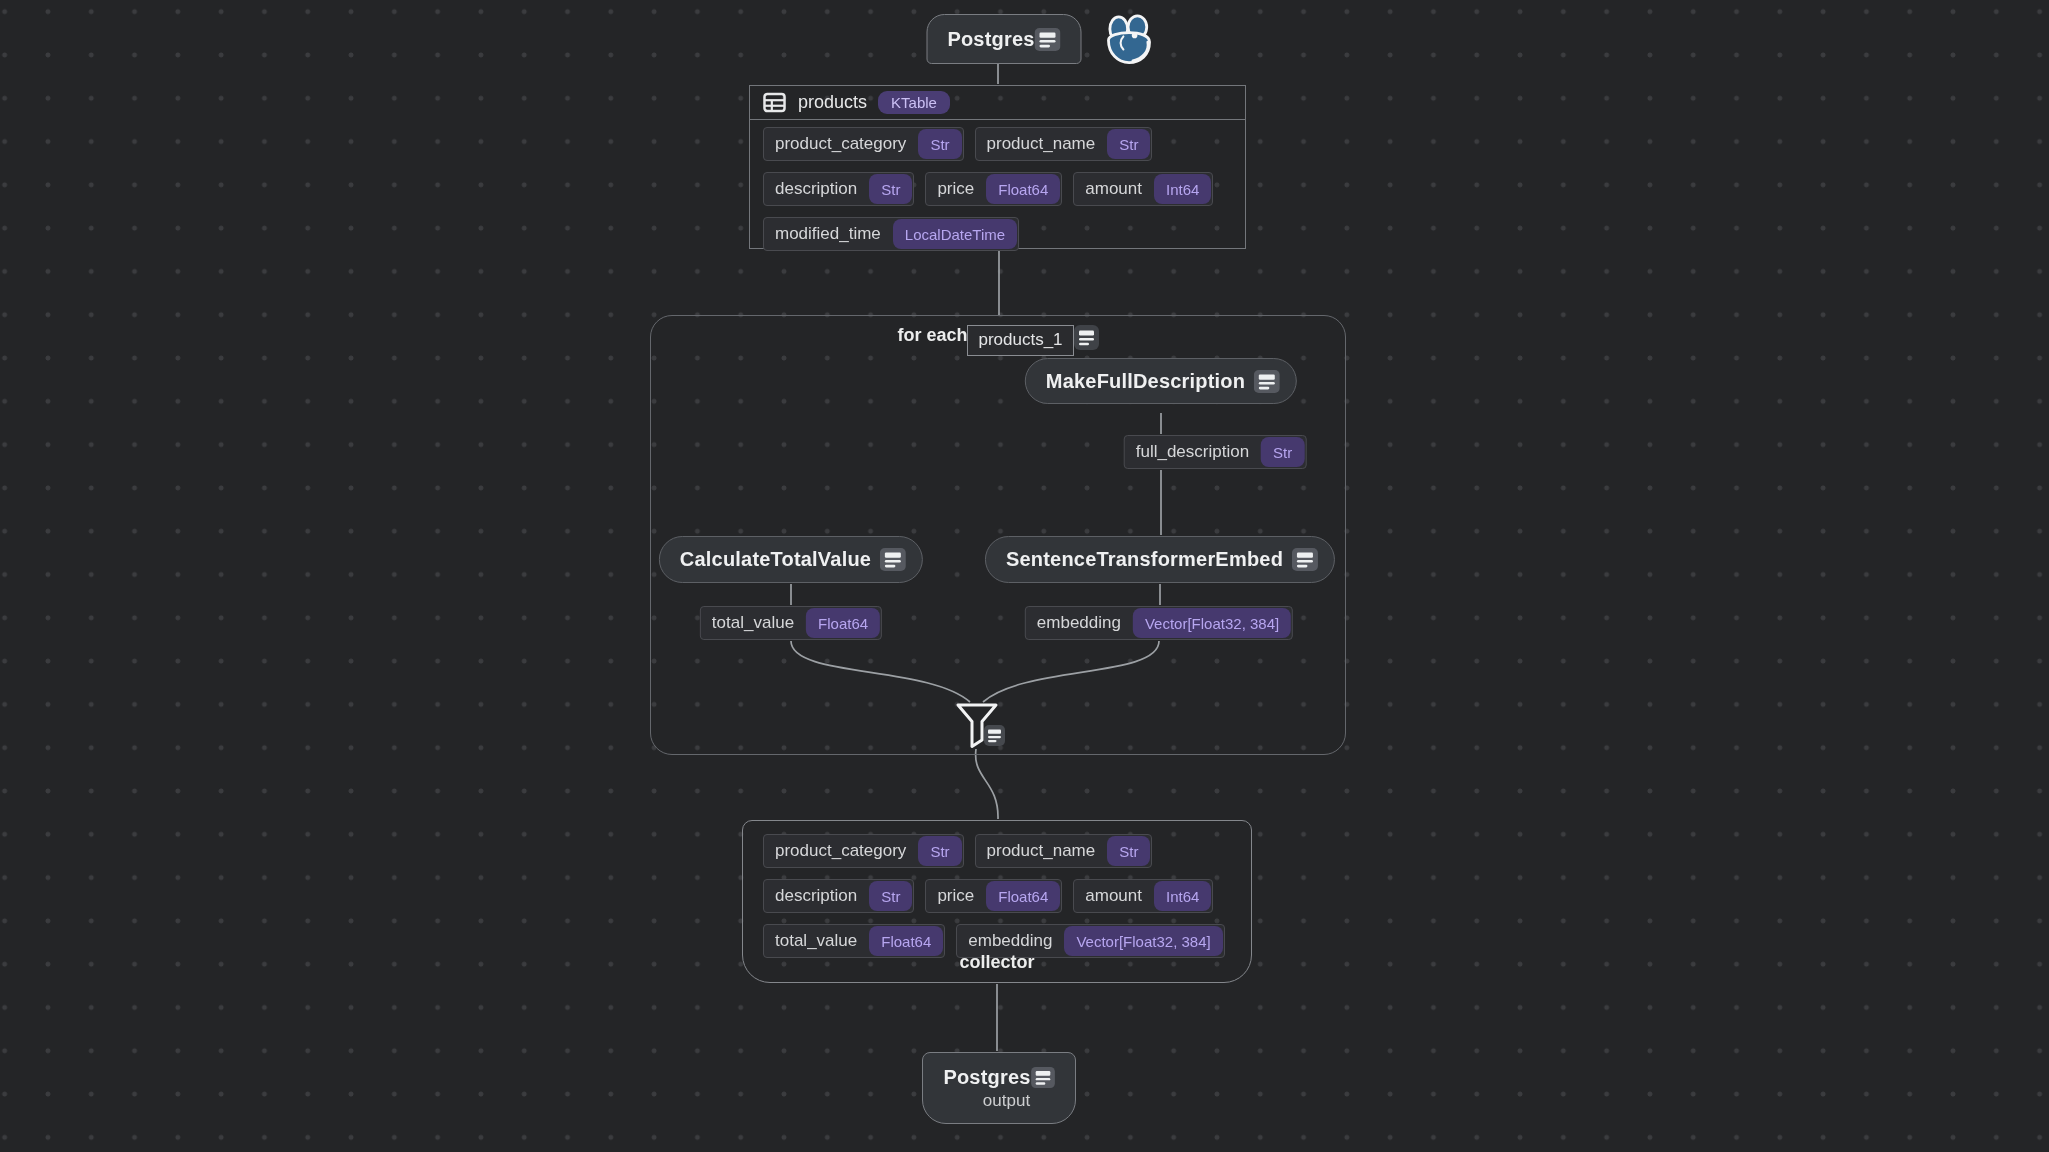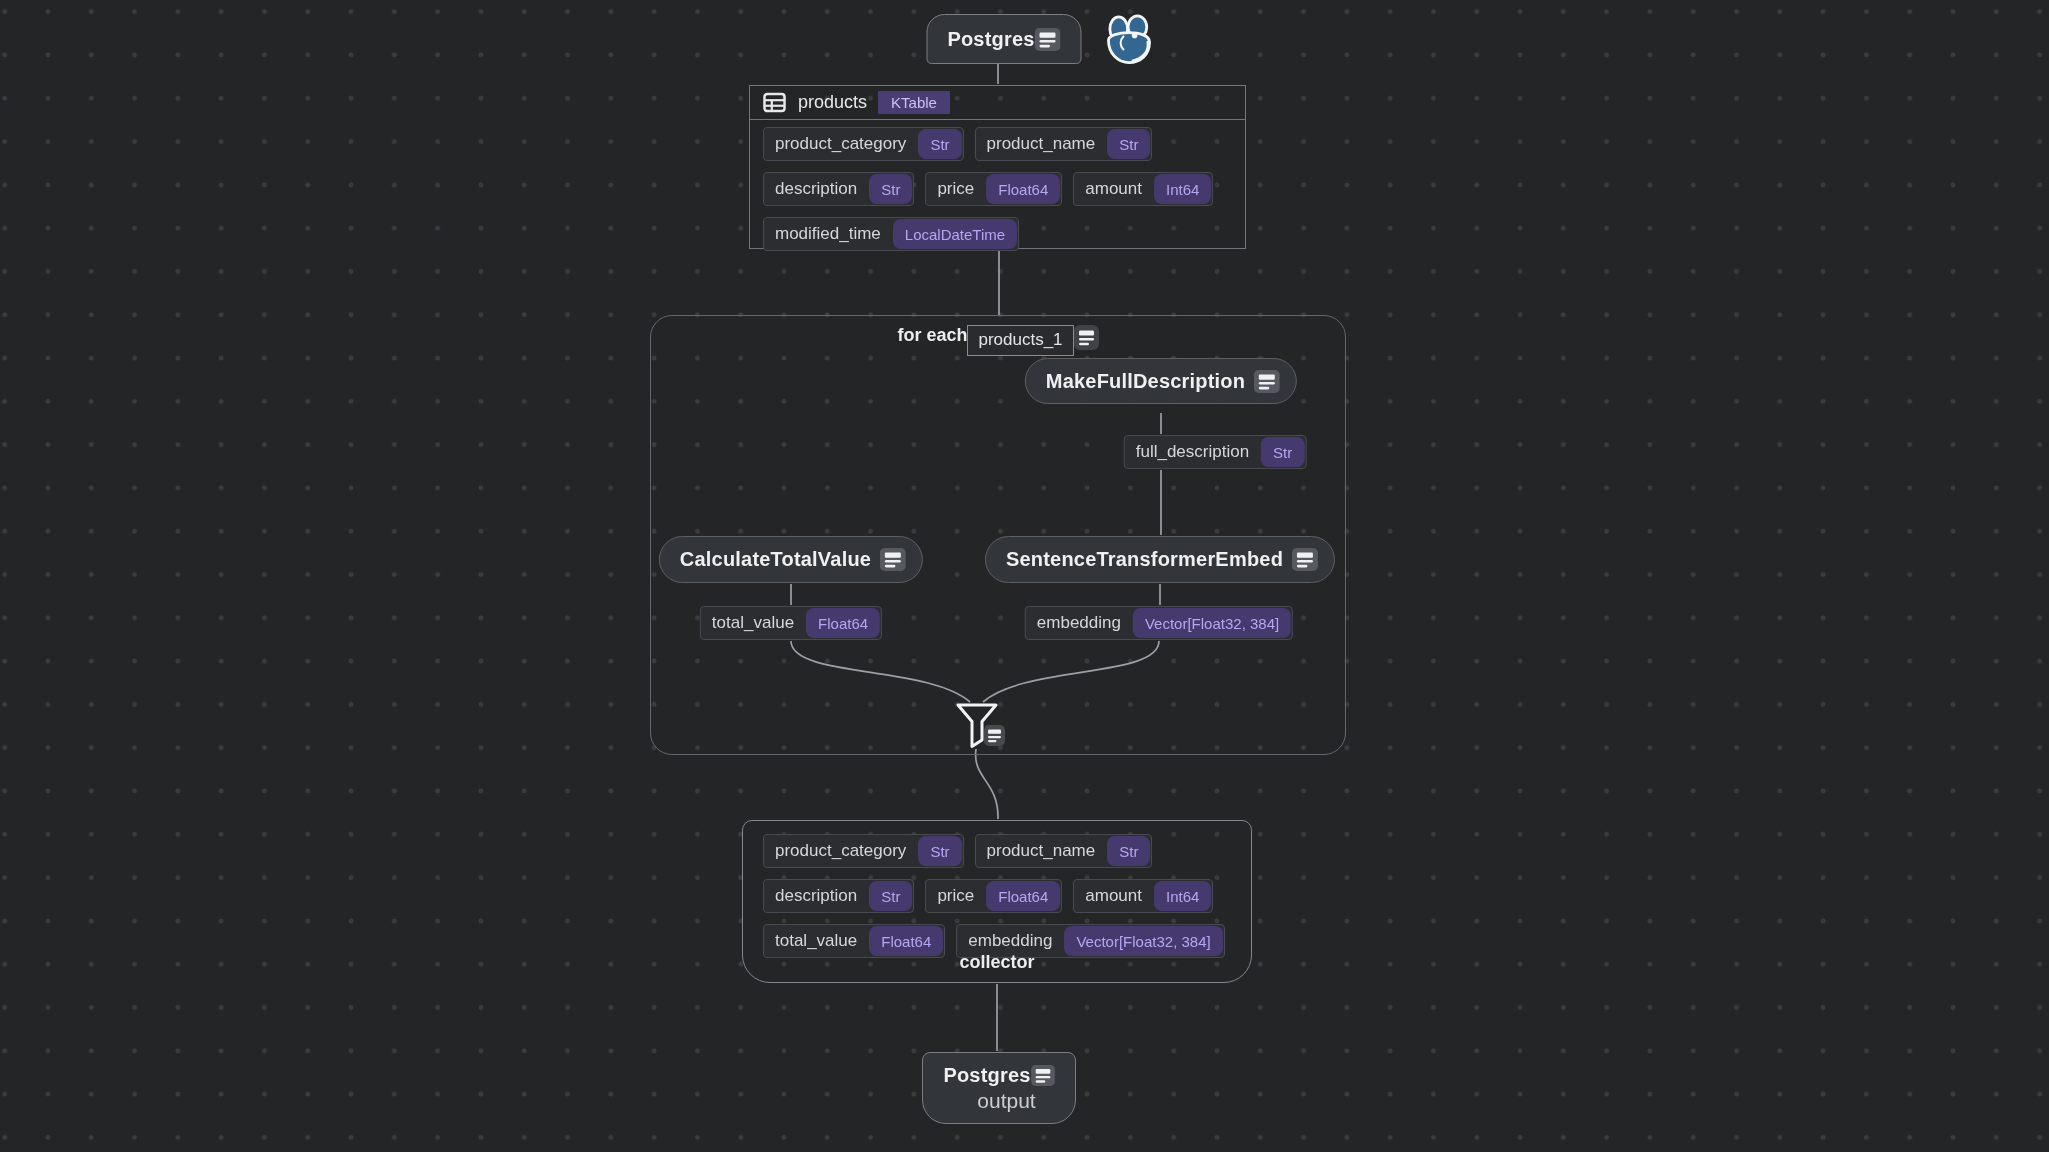--- a/index.html
+++ b/index.html
@@ -27,37 +27,37 @@
   .pill .title,.endpoint .title{font-size:20px;font-weight:bold;color:#eff0f1;letter-spacing:.2px;}
 
   
   .endpoint{
     position:absolute;transform:translateX(-50%);
     display:flex;flex-direction:column;align-items:center;justify-content:center;gap:2px;
     background:#323539;border:1.5px solid #7a7d82;box-sizing:border-box;
     white-space:nowrap;
   }
   .endpoint .row1{display:flex;align-items:center;gap:0;}
-  .endpoint .subtitle{font-size:21px;color:#cdced0;margin-left:15px;}
+  .endpoint .subtitle{font-size:17px;color:#cdced0;margin-left:15px;}
   #source-node{width:155px;height:50px;border-radius:18px 18px 5px 5px;}
   #output-node{width:154px;height:72px;border-radius:8px 8px 24px 24px;}
 
   
   .docicon{display:inline-flex;line-height:0;border-radius:5px;flex:none;}
 
   
   .frame{position:absolute;box-sizing:border-box;background:transparent;}
   #products-table{left:749px;top:85px;width:497px;height:164px;border:1.5px solid #73767b;}
   #products-table .thead{
     display:flex;align-items:center;gap:11px;height:34px;
     padding:0 12px;border-bottom:1.5px solid #73767b;box-sizing:border-box;
   }
   #products-table .tname{font-size:18px;color:#e8e9ea;}
   .ktable-badge{
-    font-size:15px;color:#cbc0f4;background:#4a3d74;border-radius:1px;
+    font-size:15px;color:#cbc0f4;background:#4a3d74;border-radius:9px;
     padding:4px 13px;line-height:1;
   }
   .tbody{padding-top:7px;}
   .trow{display:flex;gap:11px;padding-left:13px;margin-bottom:11px;}
 
   
   .chip{
     display:inline-flex;align-items:stretch;height:34px;box-sizing:border-box;
     background:#2c2d31;border:1.5px solid #494a4f;border-radius:4px;
     white-space:nowrap;

